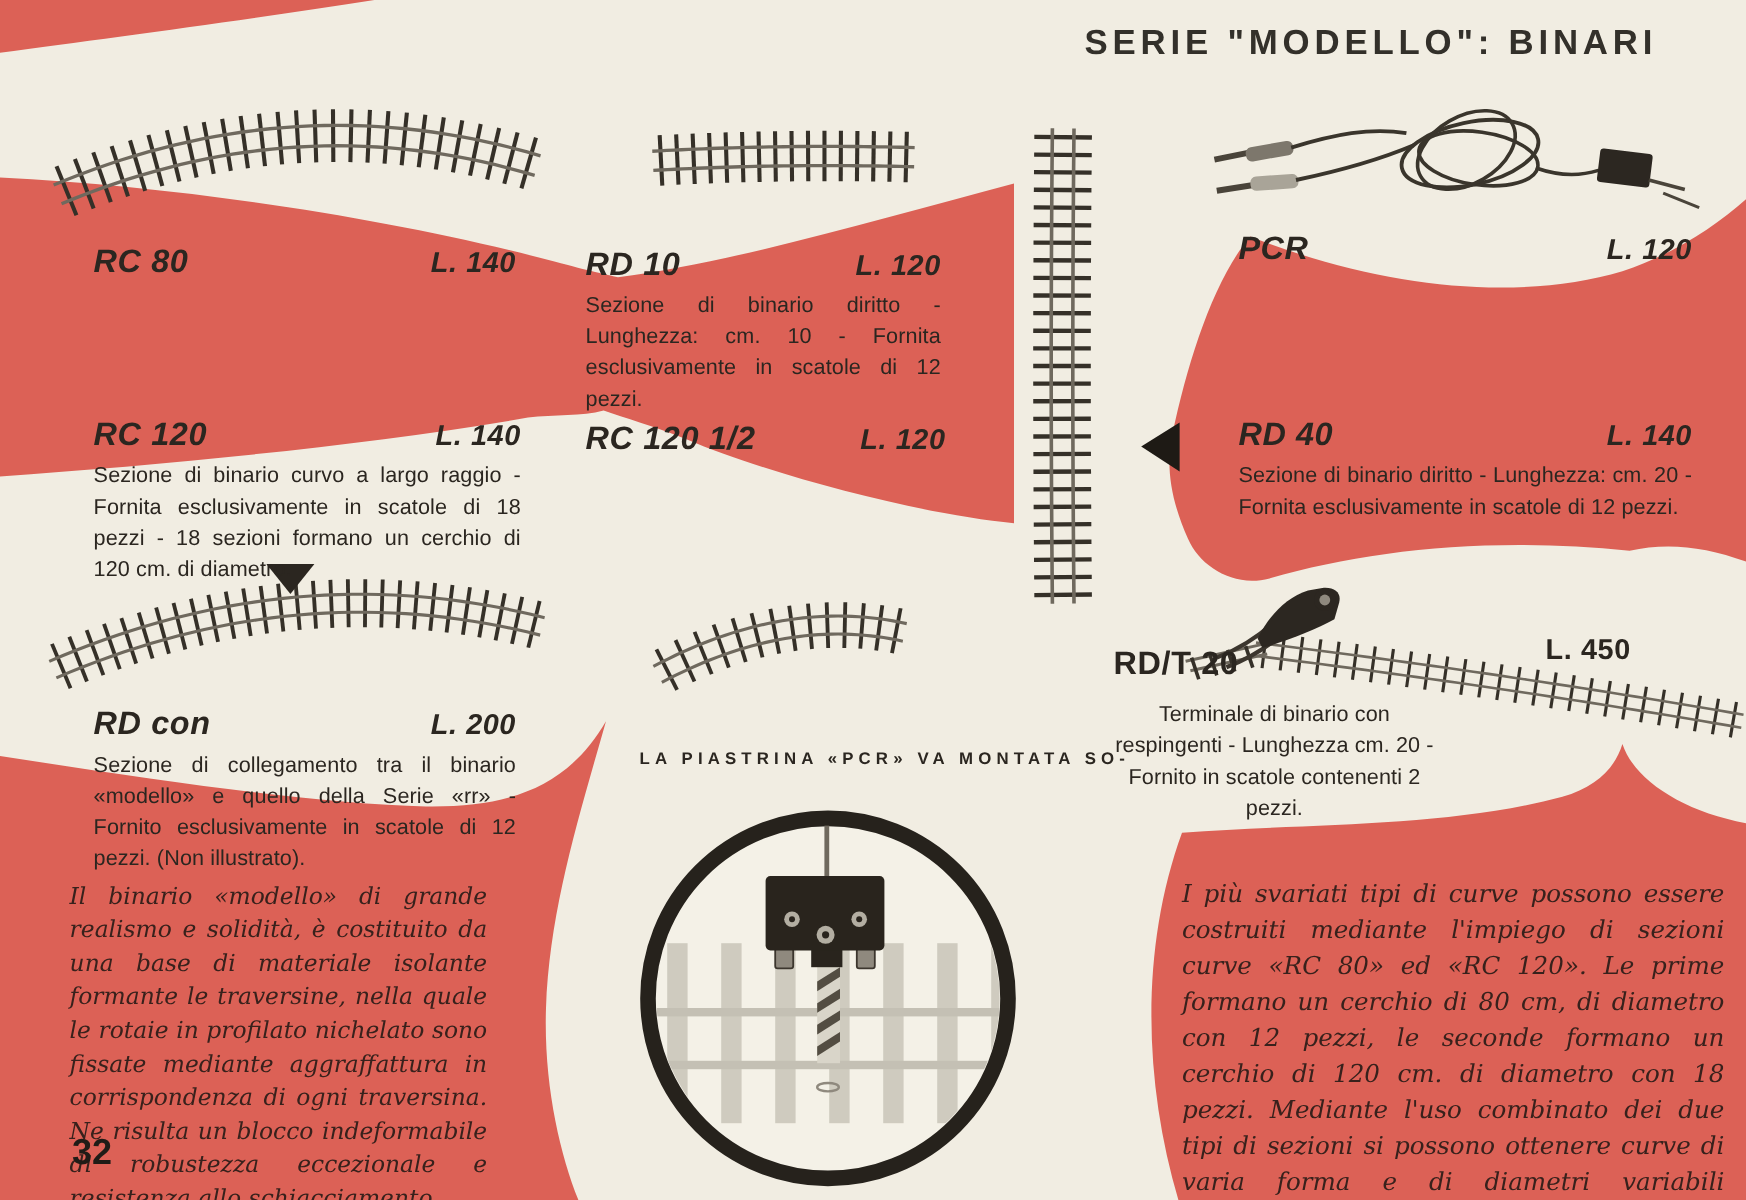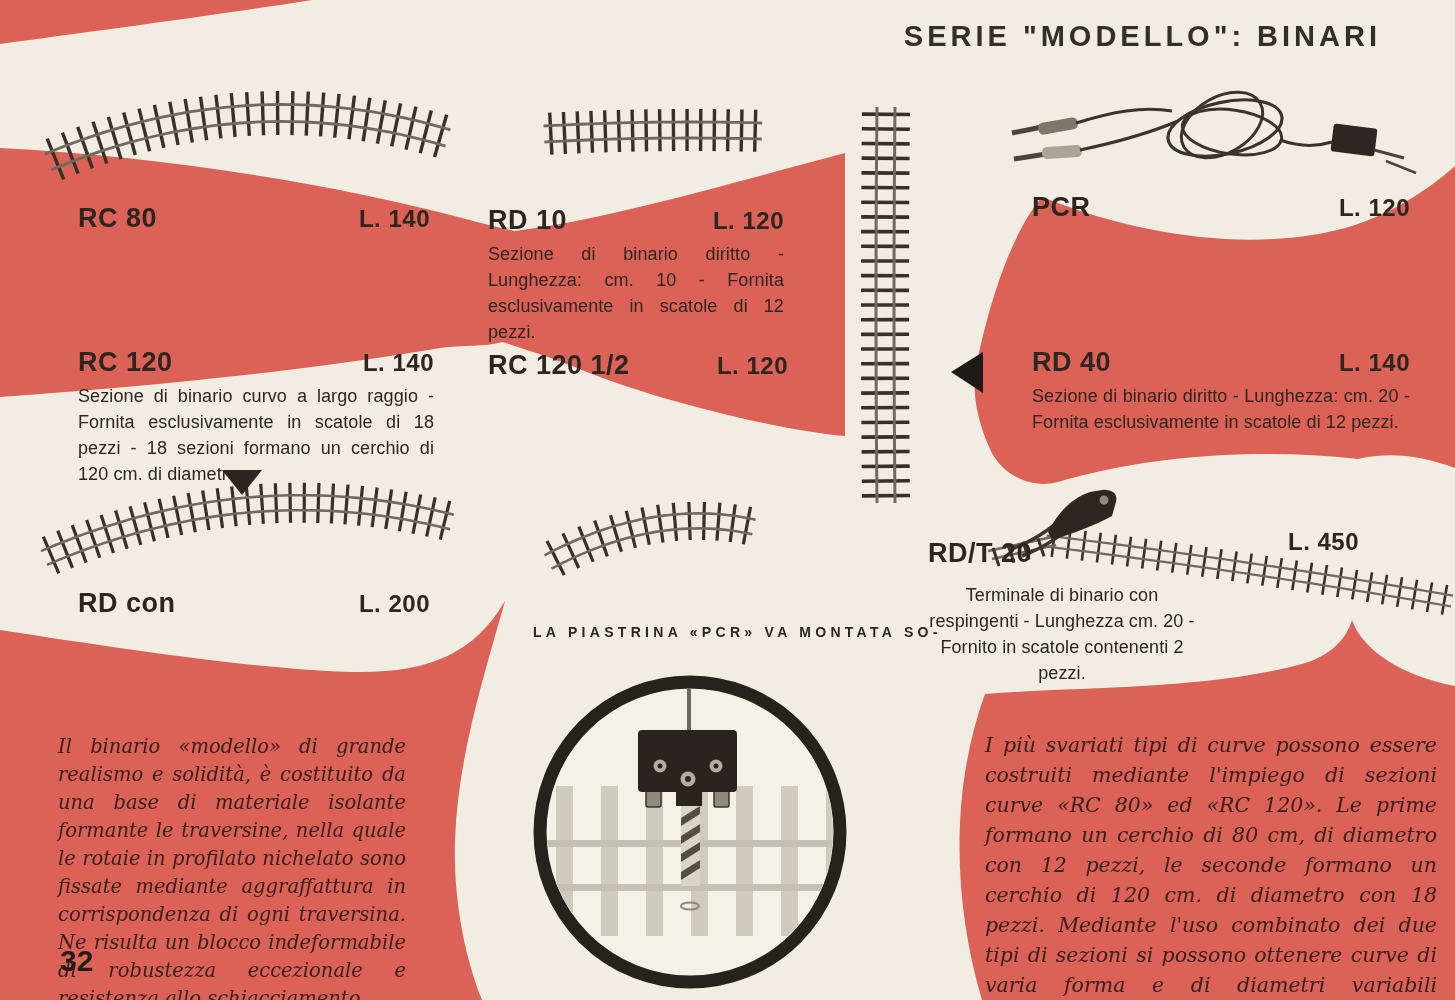--- a/index.html
+++ b/index.html
@@ -7,21 +7,21 @@
     width:1455px;height:1000px;position:relative;overflow:hidden;
     background:#f1ede2;color:#2b2620;
     font-family:"Liberation Sans",sans-serif;
   }
   #artwork{position:absolute;left:0;top:0;}
   .abs{position:absolute;}
   .page-title{
     right:74px;top:20px;text-align:right;white-space:nowrap;
     font-size:29px;font-weight:700;letter-spacing:4px;color:#33302a;
   }
-  .prod .prow{display:flex;justify-content:space-between;align-items:center;margin-bottom:5px;}
+  .prod .prow{display:flex;justify-content:space-between;align-items:flex-end;margin-bottom:5px;font-style:italic;}
   .pcode{font-size:27px;font-weight:700;letter-spacing:.5px;}
   .pprice{font-size:24px;font-weight:700;letter-spacing:.5px;}
   .pdesc{margin:0;font-size:18px;line-height:26px;text-align:justify;letter-spacing:.1px;}
   .pdesc.ragged{text-align:center;}
   .serifit{
     font-family:"DejaVu Serif",serif;font-style:italic;
     color:#38211c;text-align:justify;margin:0;
   }
   .caption{
     font-size:14px;font-weight:700;letter-spacing:4.3px;line-height:25px;color:#2b2620;white-space:nowrap;
@@ -318,20 +318,21 @@
     <span class="pprice">L. 140</span>
   </div>
   <p class="pdesc">Sezione di binario diritto - Lunghezza: cm. 20 - Fornita esclusivamente in scatole di 12 pezzi.</p>
 </div>
 
 <div class="abs prod" style="left:78px;top:588px;width:352px">
   <div class="prow">
     <span class="pcode">RD con</span>
     <span class="pprice">L. 200</span>
   </div>
+  <p class="pdesc">Sezione di collegamento tra il binario «modello» e quello della Serie «rr» - Fornito esclusivamente in scatole di 12 pezzi. (Non illustrato).</p>
 </div>
 
 <div class="abs" style="left:928px;top:538px">
   <span class="pcode">RD/T 20</span>
 </div>
 <div class="abs pprice" style="left:1288px;top:528px">L. 450</div>
 <p class="abs pdesc ragged" style="left:928px;top:582px;width:268px">Terminale di binario con respingenti - Lunghezza cm. 20 - Fornito in scatole contenenti 2 pezzi.</p>
 
 <div class="abs caption" style="left:533px;top:620px">
   <div>LA PIASTRINA «PCR» VA MONTATA SO-</div>

